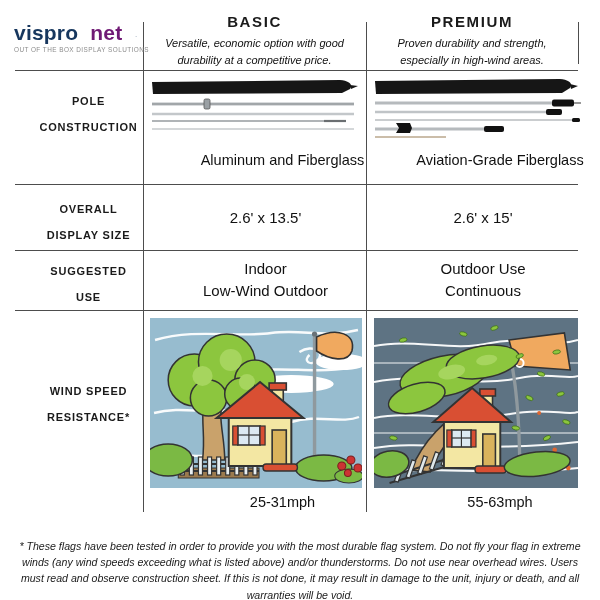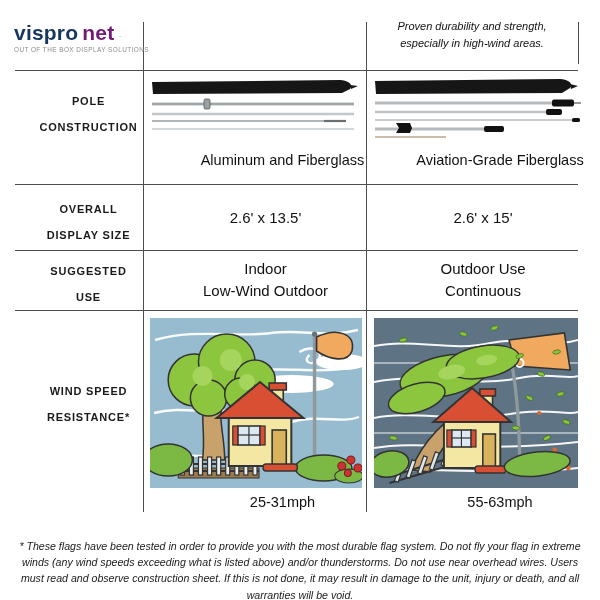--- a/index.html
+++ b/index.html
@@ -5,21 +5,21 @@
   html,body{margin:0;padding:0;background:#ffffff;}
   body{font-family:"Liberation Sans", sans-serif; color:#1a1a1a;}
   #stage{position:relative;width:600px;height:600px;background:#ffffff;overflow:hidden;margin:0 auto;}
 
   
   .vline{position:absolute;width:1px;background:#4d4d4d;}
   .hline{position:absolute;height:1px;background:#4d4d4d;}
 
   
   #logo{position:absolute;left:14px;top:22px;width:130px;}
-  .logo-row{display:flex;align-items:flex-end;gap:4px;}
+  .logo-row{display:flex;align-items:flex-end;gap:12px;}
   .logo-word{font-size:21px;font-weight:bold;letter-spacing:0.2px;line-height:1;}
   .logo-pri{color:#17375e;}
   .logo-sec{color:#701a75;}
   .logo-tm{font-size:7px;color:#17375e;vertical-align:top;margin-left:1px;}
   .logo-sq{width:8px;height:8px;margin-left:3px;display:inline-block;}
   .sq-orange{background:#f28c1e;margin-left:6px;}
   .sq-green{background:#7ab648;}
   .sq-blue{background:#2878b0;}
   .logo-tag{font-size:6.4px;color:#8c8c8c;letter-spacing:0.45px;margin-top:3px;white-space:nowrap;}
 
@@ -60,21 +60,29 @@
       <span class="logo-word logo-pri">vispro</span>
         <span class="logo-word logo-sec">net</span>
         <span class="logo-tm">˙</span>
       <span class="logo-sq sq-orange"></span>
       <span class="logo-sq sq-green"></span>
       <span class="logo-sq sq-blue"></span>
     </div>
     <div class="logo-tag">OUT OF THE BOX DISPLAY SOLUTIONS</div>
   </div>
 
+  <div class="hdr" style="left:143px;width:223px;">
+    <div class="hdr-title">BASIC</div>
+    <div class="hdr-desc">
+      <div>Versatile, economic option with good</div>
+      <div>durability at a competitive price.</div>
+    </div>
+  </div>
   <div class="hdr" style="left:366px;width:212px;">
+    <div class="hdr-title">PREMIUM</div>
     <div class="hdr-desc">
       <div>Proven durability and strength,</div>
       <div>especially in high-wind areas.</div>
     </div>
   </div>
 
   <div class="rowlabel" style="top:88px;">
     <div>POLE</div>
     <div>CONSTRUCTION</div>
   </div>

